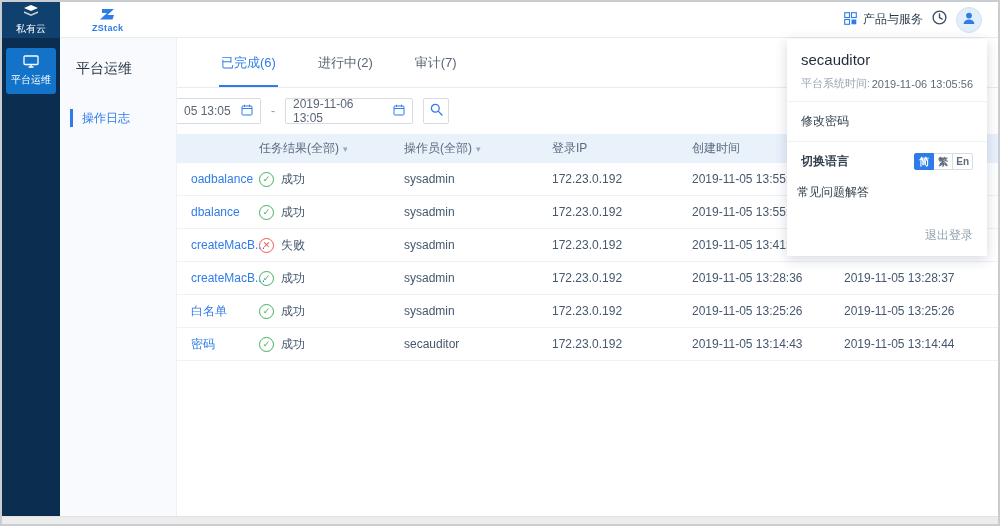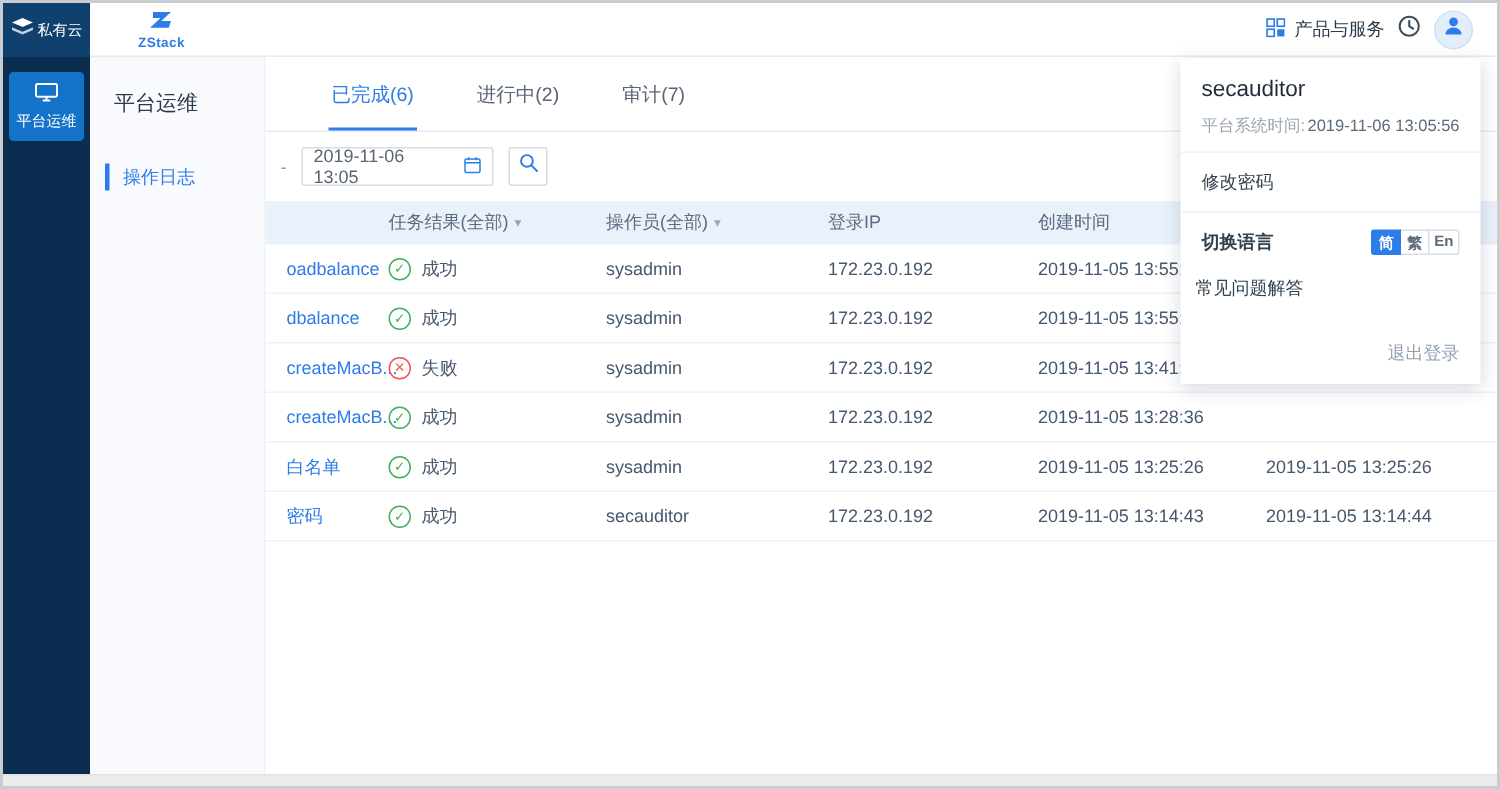--- a/index.html
+++ b/index.html
@@ -1,21 +1,21 @@
 <!DOCTYPE html>
 <html><head>
 <meta charset="utf-8">
 <style>
   * { margin:0; padding:0; box-sizing:border-box; }
   body { background:#fff; width:1000px; height:526px; font-family:"Liberation Sans","DejaVu Sans",sans-serif; }
   .frame { position:relative; width:1000px; height:526px; border:2px solid #c9ccd1; background:#fff; overflow:hidden; }
 
   
   .rail { position:absolute; left:0; top:0; bottom:8px; width:58px; background:#0b2d50; }
-  .brand { height:36px; background:#10406e; display:flex; flex-direction:row; align-items:center; justify-content:center; gap:2px; color:#fff; font-size:10px; }
+  .brand { height:36px; background:#10406e; display:flex; flex-direction:column; align-items:center; justify-content:center; gap:2px; color:#fff; font-size:10px; }
   .rail-item { margin:10px 4px 0; height:46px; background:#1273c9; border-radius:3px; display:flex; flex-direction:column; align-items:center; justify-content:center; gap:3px; color:#fff; font-size:10px; cursor:pointer; }
 
   
   .topbar { position:absolute; left:58px; top:0; right:0; height:36px; background:#fff; border-bottom:1px solid #e9ecef; display:flex; align-items:center; z-index:5; }
   .logo { display:flex; flex-direction:column; align-items:center; margin-left:32px; line-height:1; }
   .logo-text { font-size:9px; font-weight:bold; color:#2e7ce9; margin-top:1px; letter-spacing:.3px; }
   .topbar-right { margin-left:auto; display:flex; align-items:center; gap:8px; padding-right:16px; }
   .products { display:flex; align-items:center; gap:6px; font-size:12px; color:#2b3a4a; cursor:pointer; }
   .icon-btn { display:flex; align-items:center; cursor:pointer; }
   .avatar { width:26px; height:26px; border-radius:50%; background:#e3eefb; border:1px solid #cfe1f7; display:flex; align-items:center; justify-content:center; cursor:pointer; }
@@ -148,20 +148,29 @@
   </div>
 
   <div class="main">
     <div class="tabs">
         <div class="tab active">已完成(6)</div>
         <div class="tab">进行中(2)</div>
         <div class="tab">审计(7)</div>
       </div>
 
     <div class="filters">
+      <div class="date-box date-from">
+        <span>05 13:05</span>
+        <span>
+          <svg width="12" height="12" viewBox="0 0 12 12">
+            <rect x="1" y="2" width="10" height="9" rx="1" fill="none" stroke="#2e7ce9"></rect>
+            <path d="M1 4.5 H11 M3.5 0.8 V2.8 M8.5 0.8 V2.8" stroke="#2e7ce9" fill="none"></path>
+          </svg>
+        </span>
+      </div>
       <span class="range-sep">-</span>
       <div class="date-box date-to">
         <span>2019-11-06 13:05</span>
         <span>
           <svg width="12" height="12" viewBox="0 0 12 12">
             <rect x="1" y="2" width="10" height="9" rx="1" fill="none" stroke="#2e7ce9"></rect>
             <path d="M1 4.5 H11 M3.5 0.8 V2.8 M8.5 0.8 V2.8" stroke="#2e7ce9" fill="none"></path>
           </svg>
         </span>
       </div>
@@ -233,20 +242,21 @@
         </div>
         <div class="trow">
           <div class="td c1"><a class="link">createMacB...</a></div>
           <div class="td c2">
             <span class="st success">✓</span>
             <span>成功</span>
           </div>
           <div class="td c3">sysadmin</div>
           <div class="td c4">172.23.0.192</div>
           <div class="td c5">2019-11-05 13:28:36</div>
+          <div class="td c6">2019-11-05 13:28:37</div>
         </div>
         <div class="trow">
           <div class="td c1"><a class="link">白名单</a></div>
           <div class="td c2">
             <span class="st success">✓</span>
             <span>成功</span>
           </div>
           <div class="td c3">sysadmin</div>
           <div class="td c4">172.23.0.192</div>
           <div class="td c5">2019-11-05 13:25:26</div>

